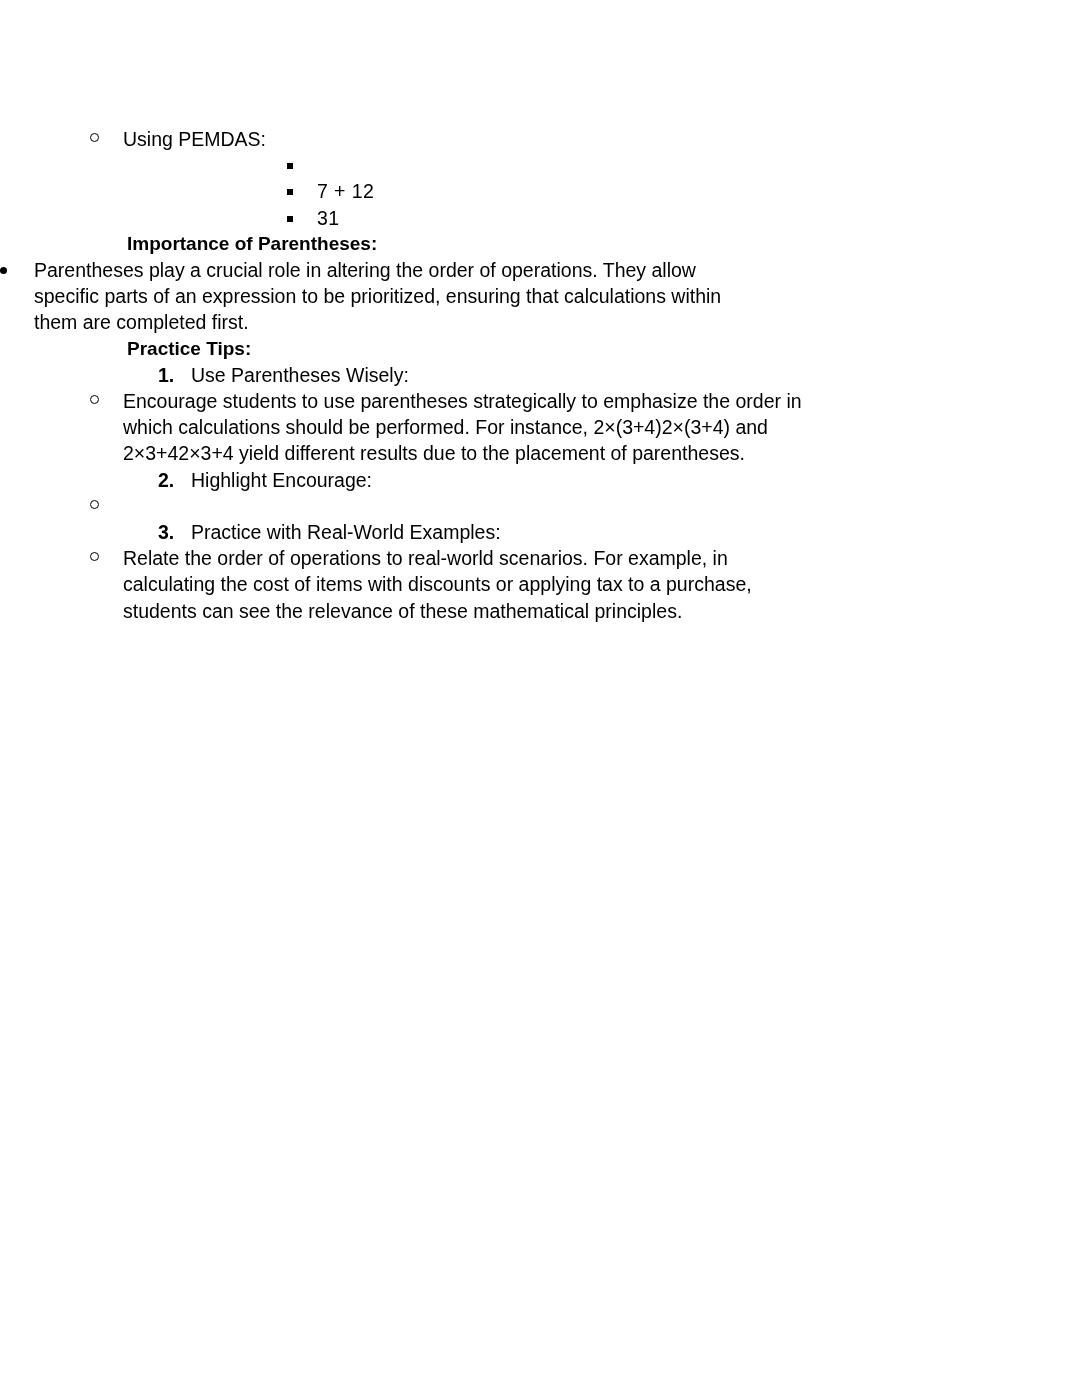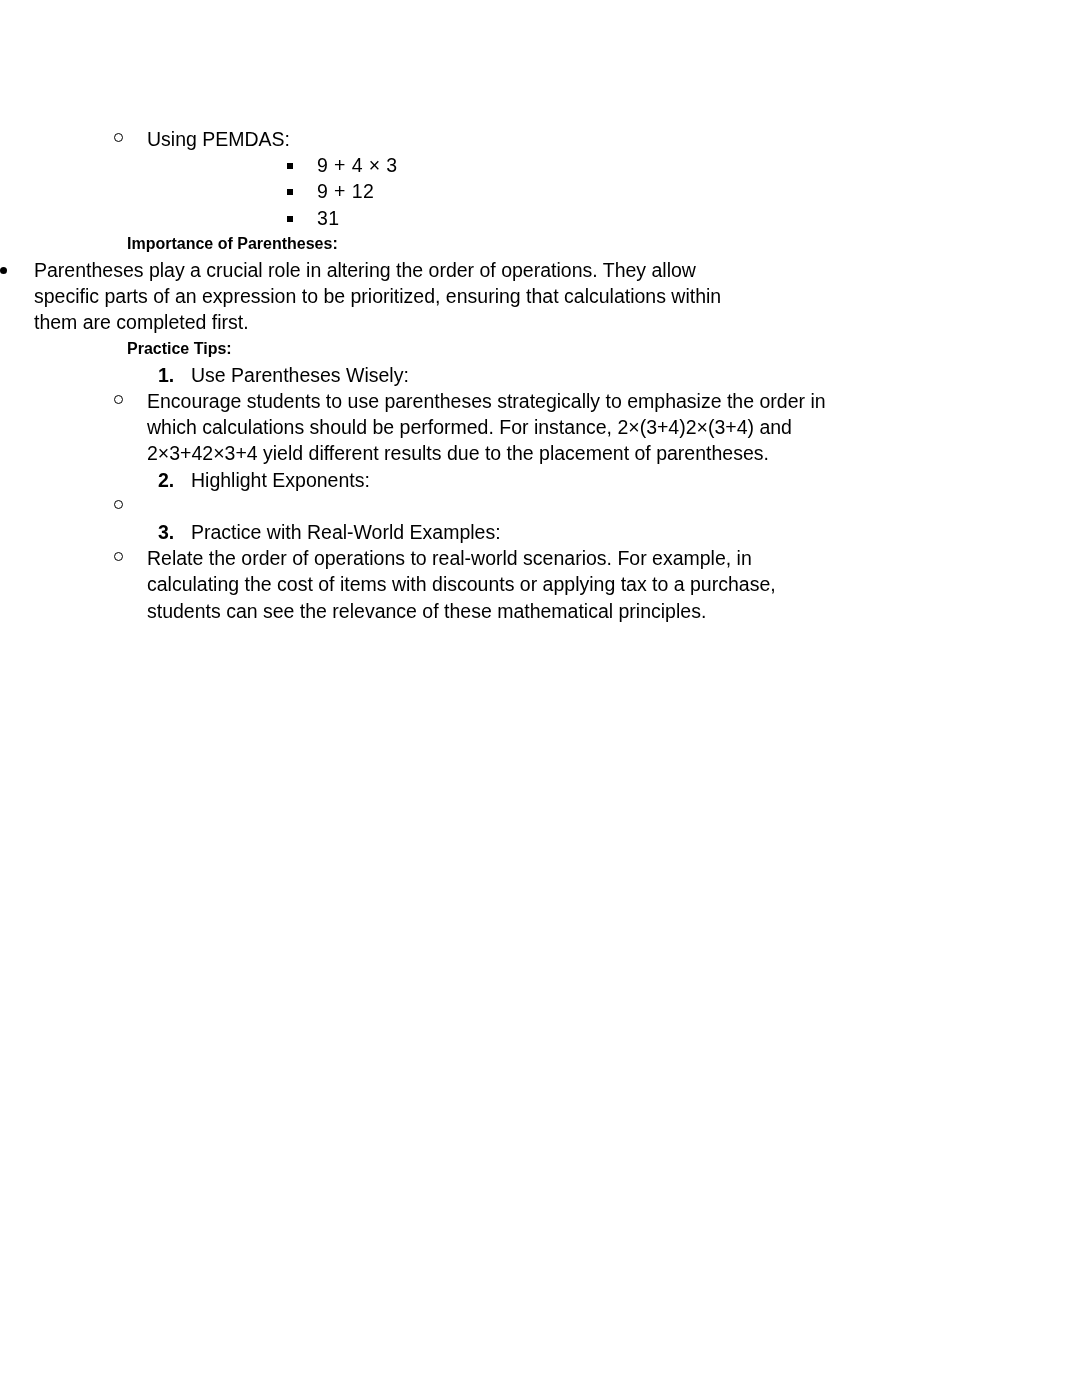--- a/index.html
+++ b/index.html
@@ -42,21 +42,21 @@
     user-select: none;
   }
   .txt {
     flex: 1 1 auto;
   }
 
   
   .heading {
     padding-left: 127px;
     font-weight: bold;
-    font-size: 16px;
+    font-size: 19px;
     line-height: 26.2px;
   }
 
   
   .lvl-bullet { }
   .lvl-bullet .marker {
     width: 34px;
     font-size: 19px;
     line-height: 26.2px;
   }
@@ -75,21 +75,21 @@
   .lvl-num .marker {
     width: 33px;
     font-weight: bold;
   }
   .lvl-num .txt {
     font-weight: normal;
     max-width: 760px;
   }
 
   
-  .lvl-circle { padding-left: 114px; }
+  .lvl-circle { padding-left: 90px; }
   .lvl-circle .marker {
     width: 33px;
     font-size: 14px;
     line-height: 26.2px;
   }
   .lvl-circle .marker .hollow {
     display: inline-block;
     width: 7px;
     height: 7px;
     border-radius: 50%;
@@ -122,25 +122,24 @@
 <div class="page">
   <div class="doc-body">
 
     <div class="row lvl-circle">
       <span class="marker"><span class="hollow"></span></span>
       <span class="txt">Using PEMDAS:</span>
     </div>
 
     <div class="row lvl-square">
       <span class="marker"><span class="sq"></span></span>
-      <span class="txt">9 + 4 × 3</span>
     </div>
     <div class="row lvl-square">
       <span class="marker"><span class="sq"></span></span>
-      <span class="txt">9 + 12</span>
+      <span class="txt">7 + 12</span>
     </div>
     <div class="row lvl-square">
       <span class="marker"><span class="sq"></span></span>
       <span class="txt">31</span>
     </div>
 
     <div class="row heading">
       <span class="txt">Importance of Parentheses:</span>
     </div>
 
@@ -157,21 +156,21 @@
       <span class="marker">1.</span>
       <span class="txt">Use Parentheses Wisely:</span>
     </div>
     <div class="row lvl-circle">
       <span class="marker"><span class="hollow"></span></span>
       <span class="txt">Encourage students to use parentheses strategically to emphasize the order in which calculations should be performed. For instance, 2×(3+4)2×(3+4) and 2×3+42×3+4 yield different results due to the placement of parentheses.</span>
     </div>
 
     <div class="row lvl-num">
       <span class="marker">2.</span>
-      <span class="txt">Highlight Exponents:</span>
+      <span class="txt">Highlight Encourage:</span>
     </div>
     <div class="row lvl-circle">
       <span class="marker"><span class="hollow"></span></span>
     </div>
 
     <div class="row lvl-num">
       <span class="marker">3.</span>
       <span class="txt">Practice with Real-World Examples:</span>
     </div>
     <div class="row lvl-circle">

